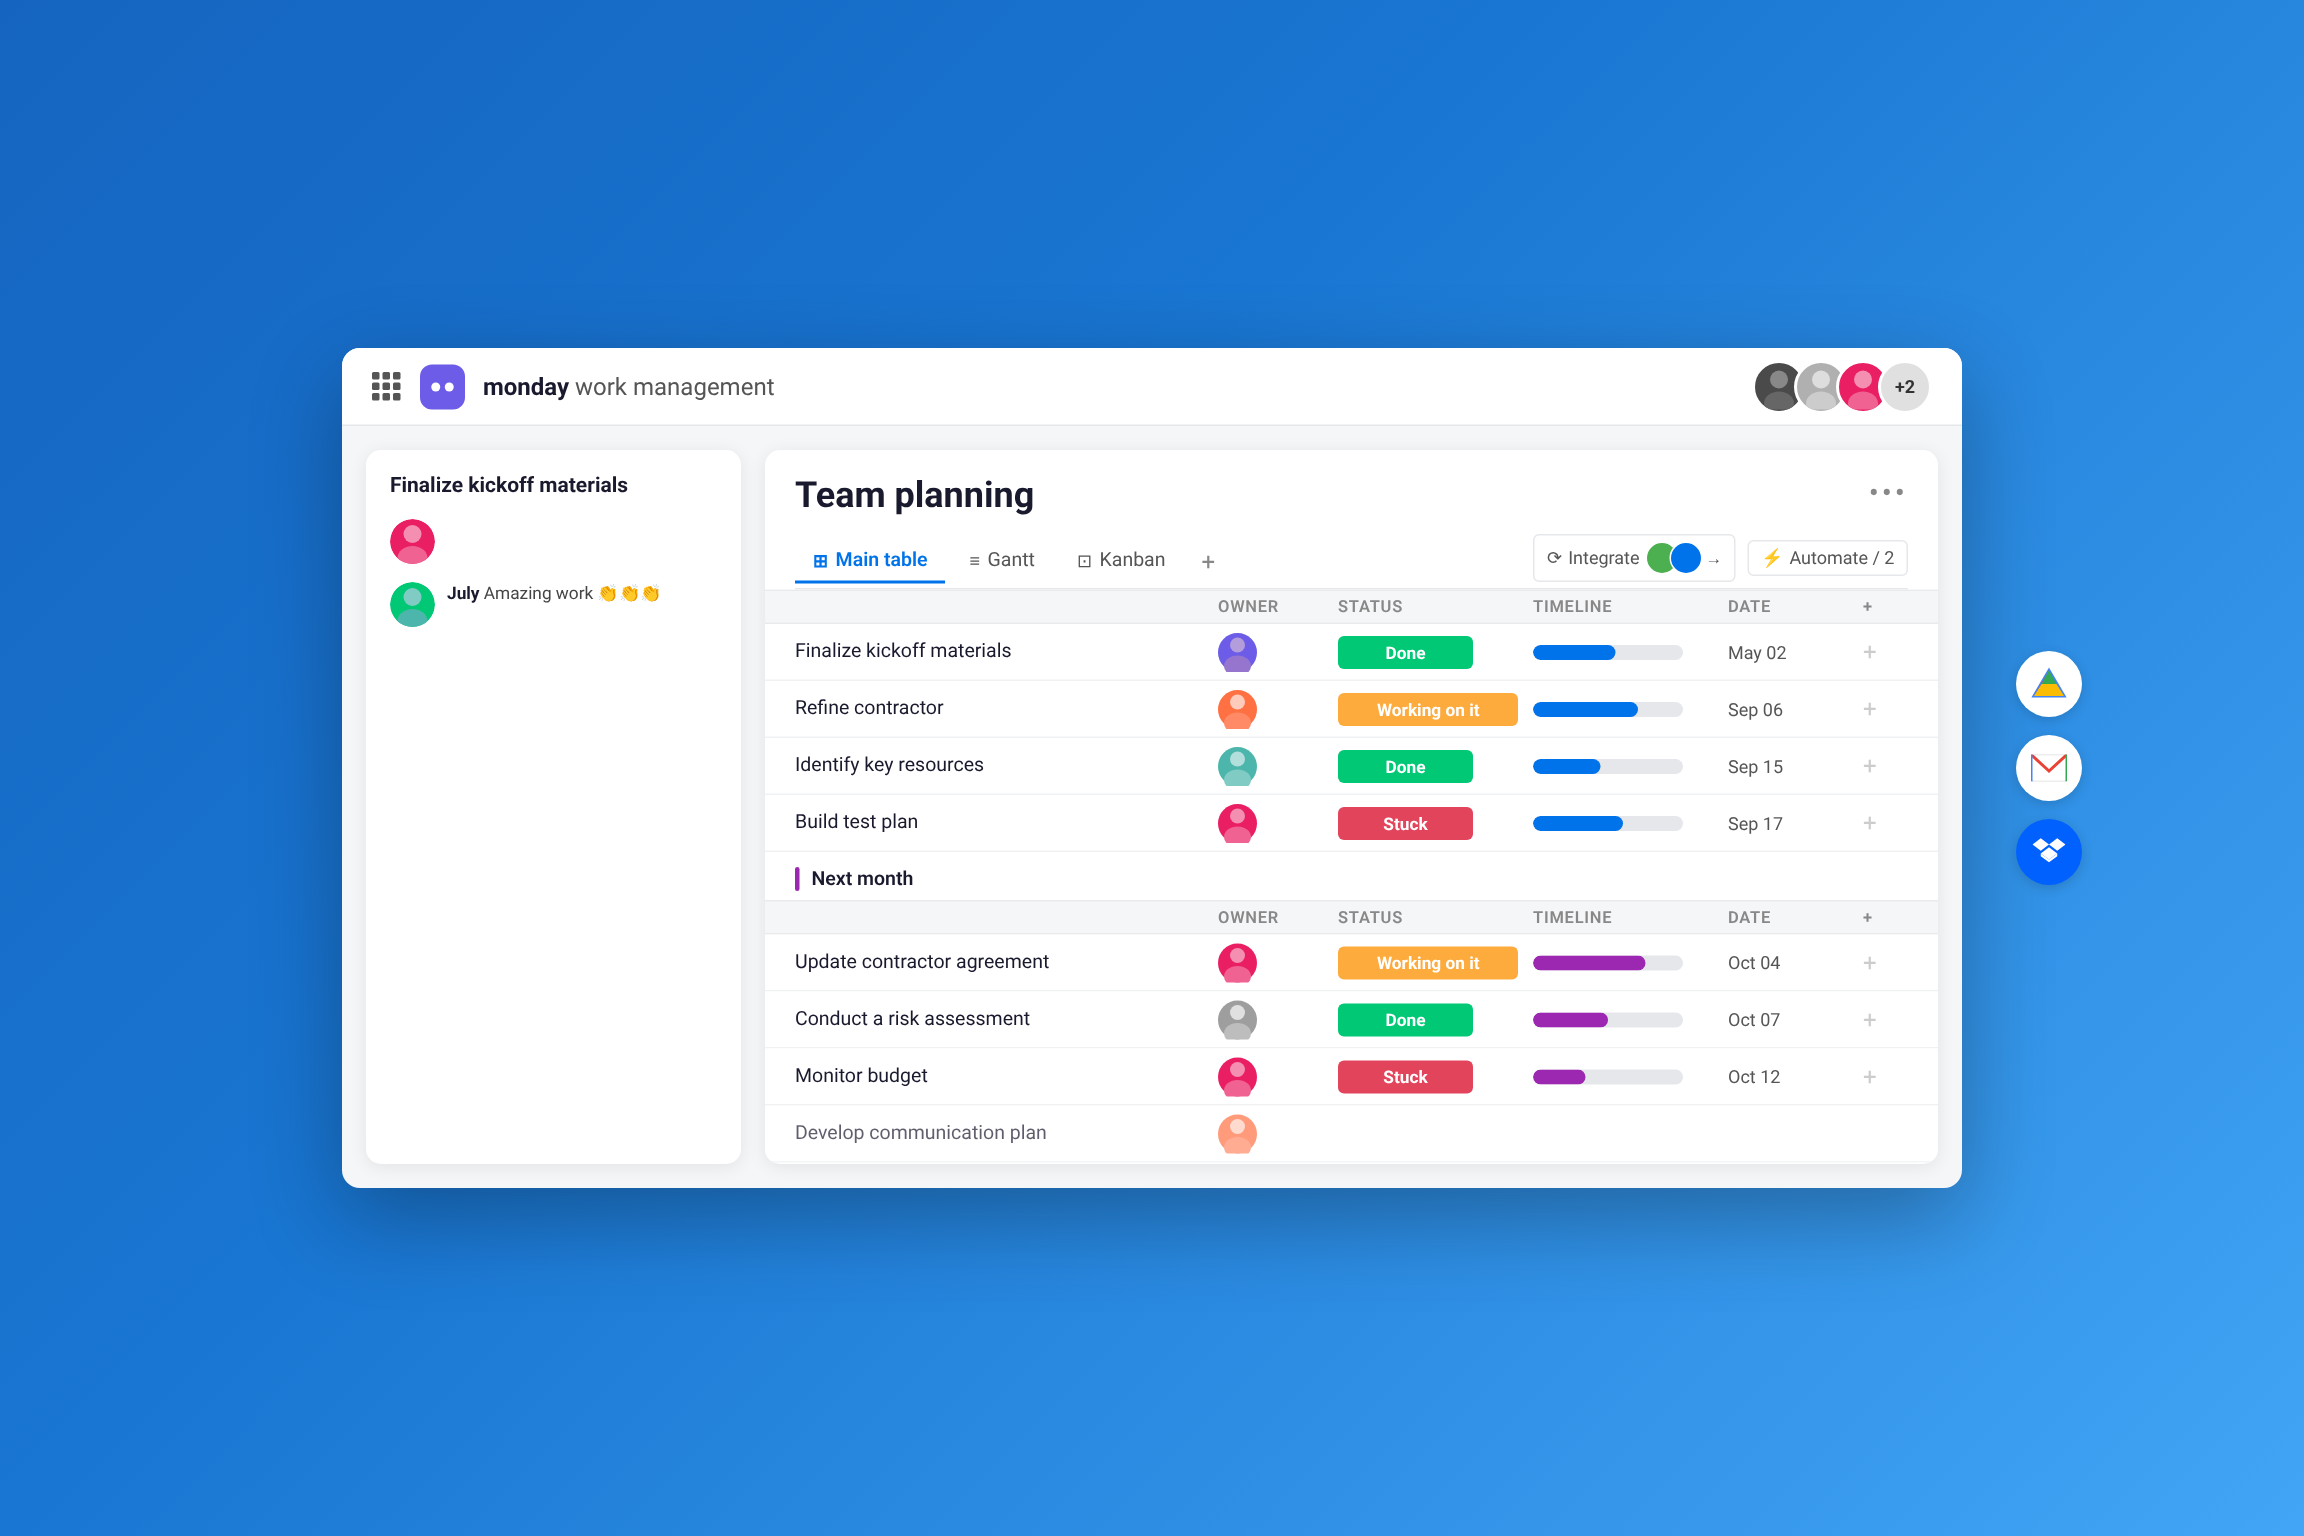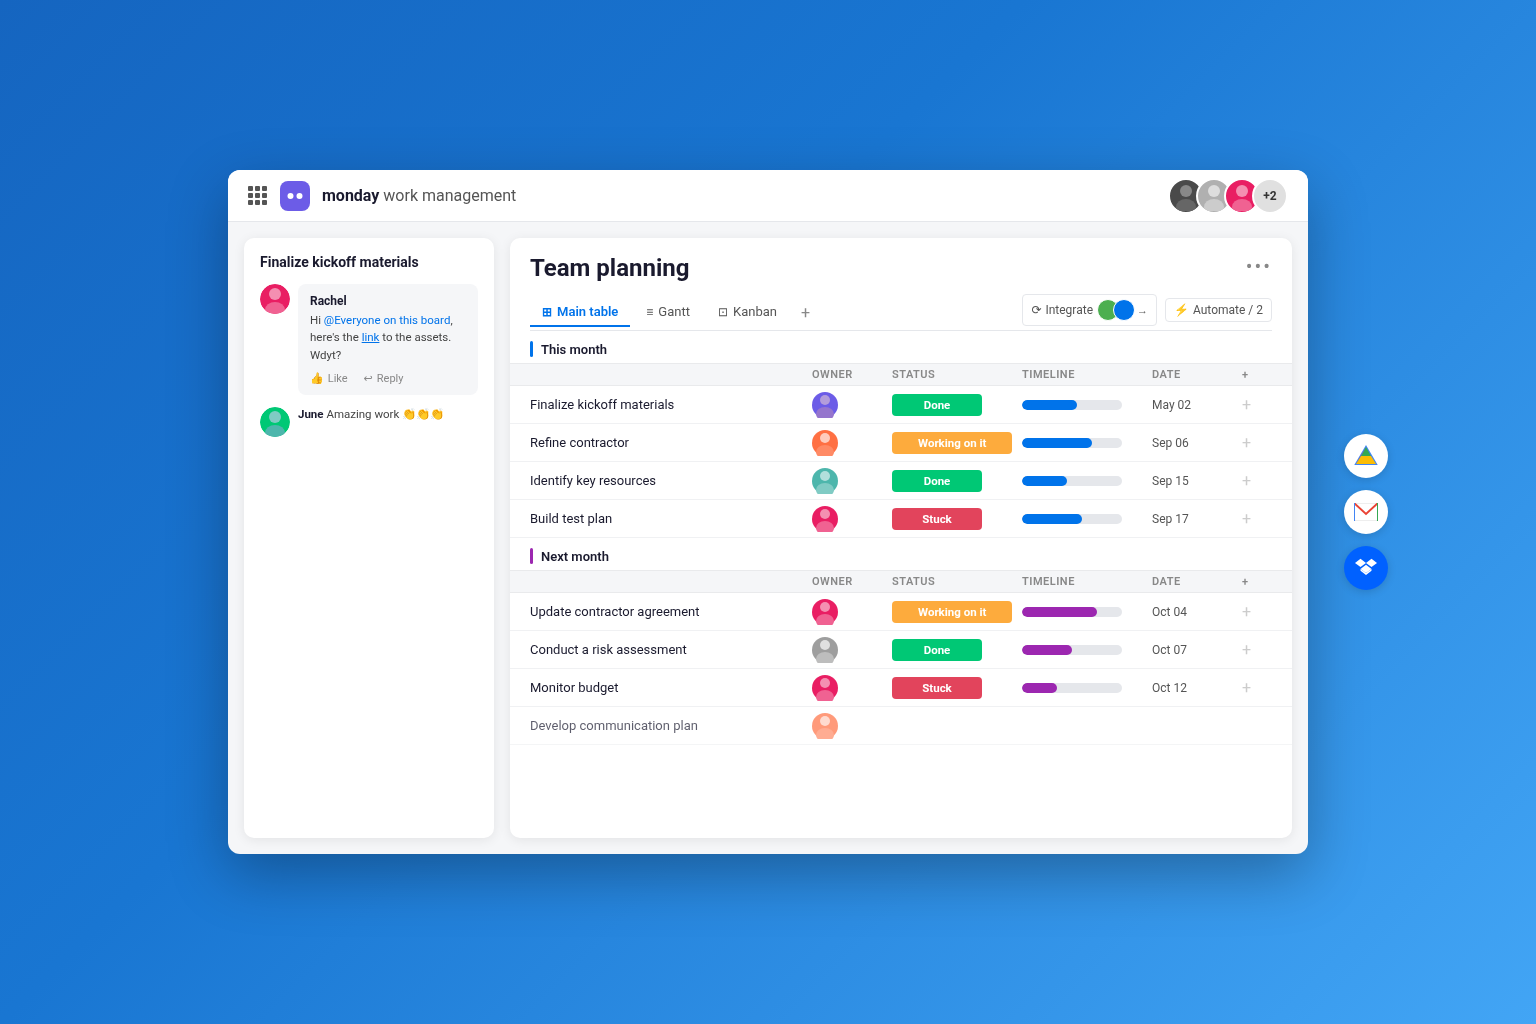--- a/index.html
+++ b/index.html
@@ -11,21 +11,21 @@
       align-items: center;
       justify-content: center;
       font-family: -apple-system, BlinkMacSystemFont, 'Segoe UI', Roboto, sans-serif;
       overflow: hidden;
     }
 
     .window {
       background: #f5f6f8;
       border-radius: 12px;
       width: 1080px;
-      height: 684px;
+      height: 560px;
       box-shadow: 0 20px 60px rgba(0,0,0,0.3);
       display: flex;
       flex-direction: column;
       position: relative;
       overflow: hidden;
     }
 
     
     .topbar {
       background: #fff;
@@ -481,50 +481,34 @@
 
       <div class="chat-message">
         <div class="chat-avatar">
           <div class="chat-avatar-img" style="background: #e91e63;">
             <svg width="30" height="30" viewBox="0 0 30 30">
               <circle cx="15" cy="10" r="6" fill="#f48fb1"></circle>
               <ellipse cx="15" cy="26" rx="10" ry="8" fill="#f06292"></ellipse>
             </svg>
           </div>
         </div>
-        <div class="chat-bubble">
-          <div class="chat-user-name">Rachel</div>
-          <div class="chat-text">
-            Hi <span class="mention">@Everyone on this board</span>, here's the <span class="link">link</span> to the assets. Wdyt?
-          </div>
-          <div class="chat-actions">
-            <div class="chat-action">
-              <span>👍</span>
-              <span>Like</span>
-            </div>
-            <div class="chat-action">
-              <span>↩</span>
-              <span>Reply</span>
-            </div>
-          </div>
-        </div>
       </div>
 
 
       <div class="chat-reply-item">
         <div class="chat-avatar">
           <div class="chat-avatar-img" style="background: #00c875;">
             <svg width="30" height="30" viewBox="0 0 30 30">
               <circle cx="15" cy="10" r="6" fill="#80cbc4"></circle>
               <ellipse cx="15" cy="26" rx="10" ry="8" fill="#4db6ac"></ellipse>
             </svg>
           </div>
         </div>
         <div class="reply-text">
-          <span class="reply-name">June</span> Amazing work 👏👏👏
+          <span class="reply-name">July</span> Amazing work 👏👏👏
         </div>
       </div>
     </div>
 
     <div class="board-panel">
       <div class="board-header">
         <div class="board-title-row">
           <div class="board-title">Team planning</div>
           <div class="more-btn">•••</div>
         </div>
@@ -557,24 +541,20 @@
               <span>⚡</span>
               <span>Automate / 2</span>
             </div>
           </div>
         </div>
       </div>
 
       <div class="board-body">
 
         <div class="group-section">
-          <div class="group-header">
-            <div class="group-bar blue"></div>
-            <div class="group-title">This month</div>
-          </div>
           <div class="table-header">
             <div class="th"></div>
             <div class="th">Owner</div>
             <div class="th">Status</div>
             <div class="th">Timeline</div>
             <div class="th">Date</div>
             <div class="th">+</div>
           </div>
 
           <div class="table-row">

